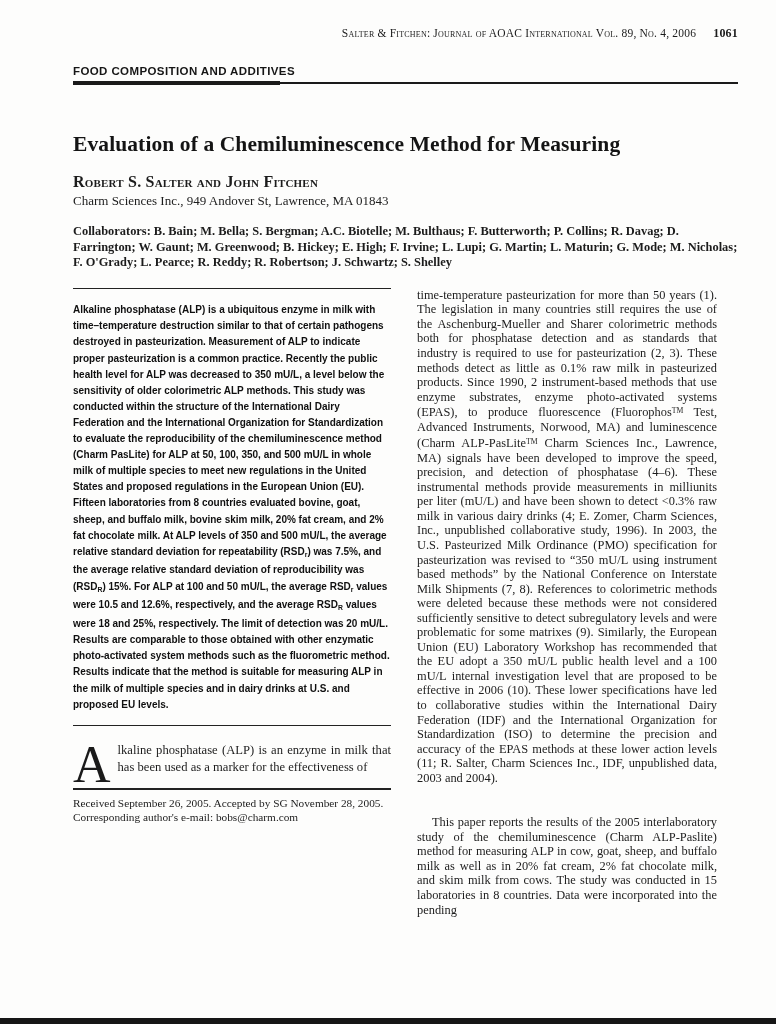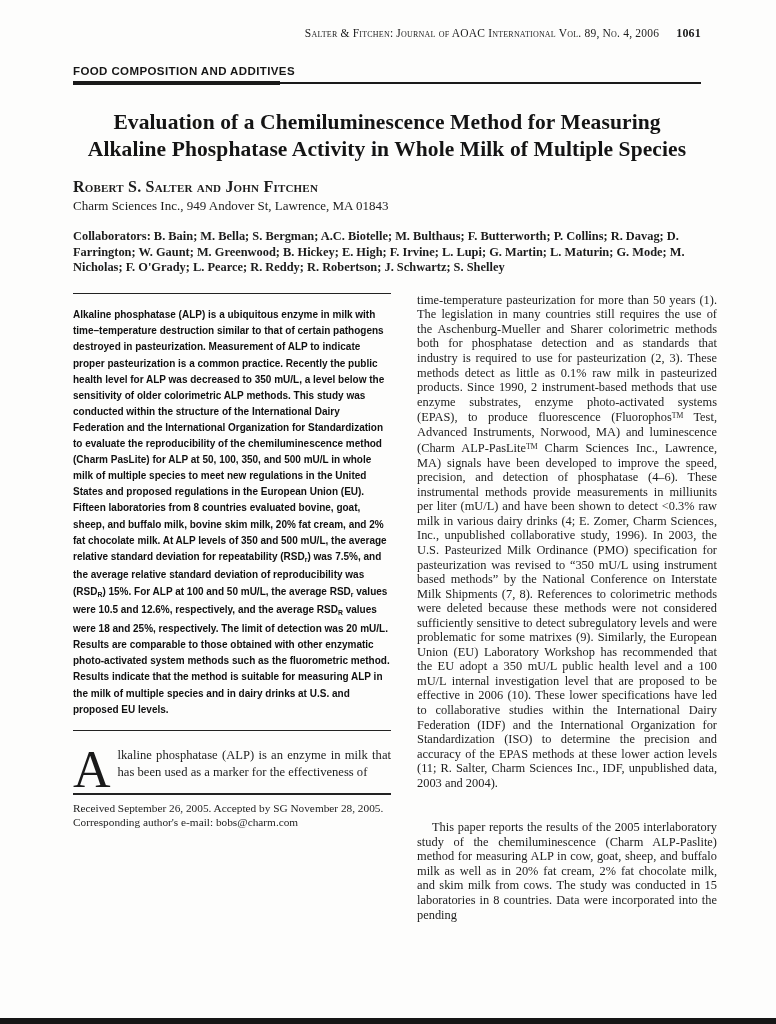--- a/index.html
+++ b/index.html
@@ -5,21 +5,21 @@
   * { margin: 0; padding: 0; box-sizing: border-box; }
   html, body { width: 776px; }
   body {
     width: 776px; height: 1024px;
     background: #fdfdfc;
     color: #1c1c1c;
     font-family: "Liberation Serif", serif;
     position: relative;
     overflow: hidden;
   }
-  .page { padding: 26px 75px 0 73px; position: relative; height: 100%; }
+  .page { padding: 26px 38px 0 73px; position: relative; height: 100%; }
 
   
   .running-head {
     text-align: right;
     font-size: 11.5px;
     letter-spacing: 0.2px;
     white-space: nowrap;
   }
   .running-head .sc { font-variant: small-caps; }
   .running-head .pageno { font-weight: bold; margin-left: 14px; font-size: 12px; }
@@ -32,27 +32,26 @@
     font-size: 11.5px;
     letter-spacing: 0.4px;
     color: #161616;
   }
   .section-rule { display: flex; align-items: flex-start; margin-top: 4px; }
   .section-rule .thick { width: 207px; height: 4px; background: #1a1a1a; }
   .section-rule .thin { flex: 1; height: 1.5px; background: #1a1a1a; margin-top: 1px; }
 
   
   h1.article-title {
-    margin-top: 24px;
+    margin-top: 46px;
     font-size: 21.5px;
     line-height: 27px;
     font-weight: bold;
     color: #141414;
     letter-spacing: 0.1px;
-    text-align: center;
   }
   .authors {
     margin-top: 15px;
     font-weight: bold;
     font-variant: small-caps;
     font-size: 16px;
     letter-spacing: 0.2px;
   }
   .affiliation { margin-top: 2px; font-size: 13px; }
   .collaborators {
@@ -127,21 +126,20 @@
   </div>
 
   <div class="section-head">FOOD COMPOSITION AND ADDITIVES</div>
   <div class="section-rule">
     <div class="thick"></div>
     <div class="thin"></div>
   </div>
 
   <h1 class="article-title">
     <div>Evaluation of a Chemiluminescence Method for Measuring</div>
-    <div>Alkaline Phosphatase Activity in Whole Milk of Multiple Species</div>
   </h1>
 
   <div class="authors">Robert S. Salter and John Fitchen</div>
   <div class="affiliation">Charm Sciences Inc., 949 Andover St, Lawrence, MA 01843</div>
   <p class="collaborators">Collaborators: B. Bain; M. Bella; S. Bergman; A.C. Biotelle; M. Bulthaus; F. Butterworth; P. Collins; R. Davag; D. Farrington; W. Gaunt; M. Greenwood; B. Hickey; E. High; F. Irvine; L. Lupi; G. Martin; L. Maturin; G. Mode; M. Nicholas; F. O'Grady; L. Pearce; R. Reddy; R. Robertson; J. Schwartz; S. Shelley</p>
 
   <div class="columns">
 
     <div class="col-left">
       <div class="rule"></div>

